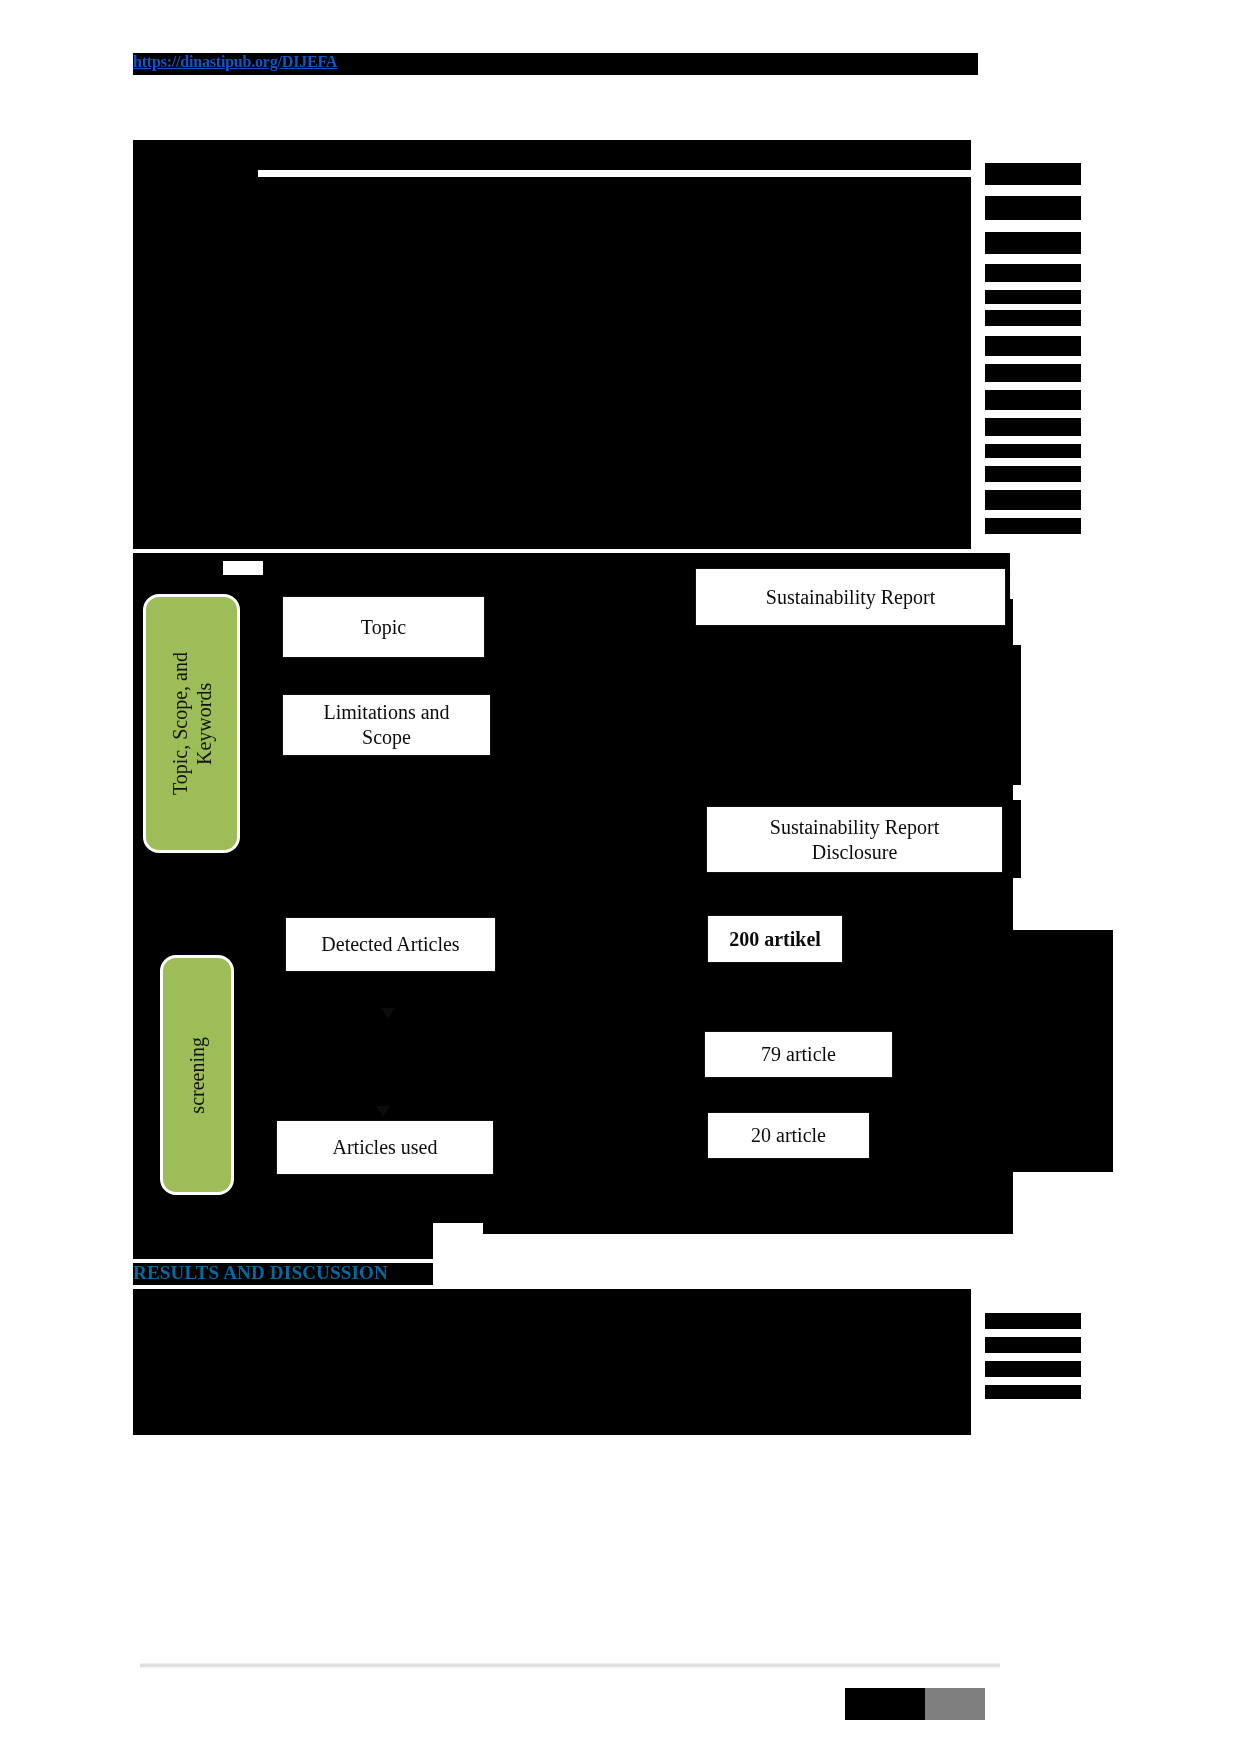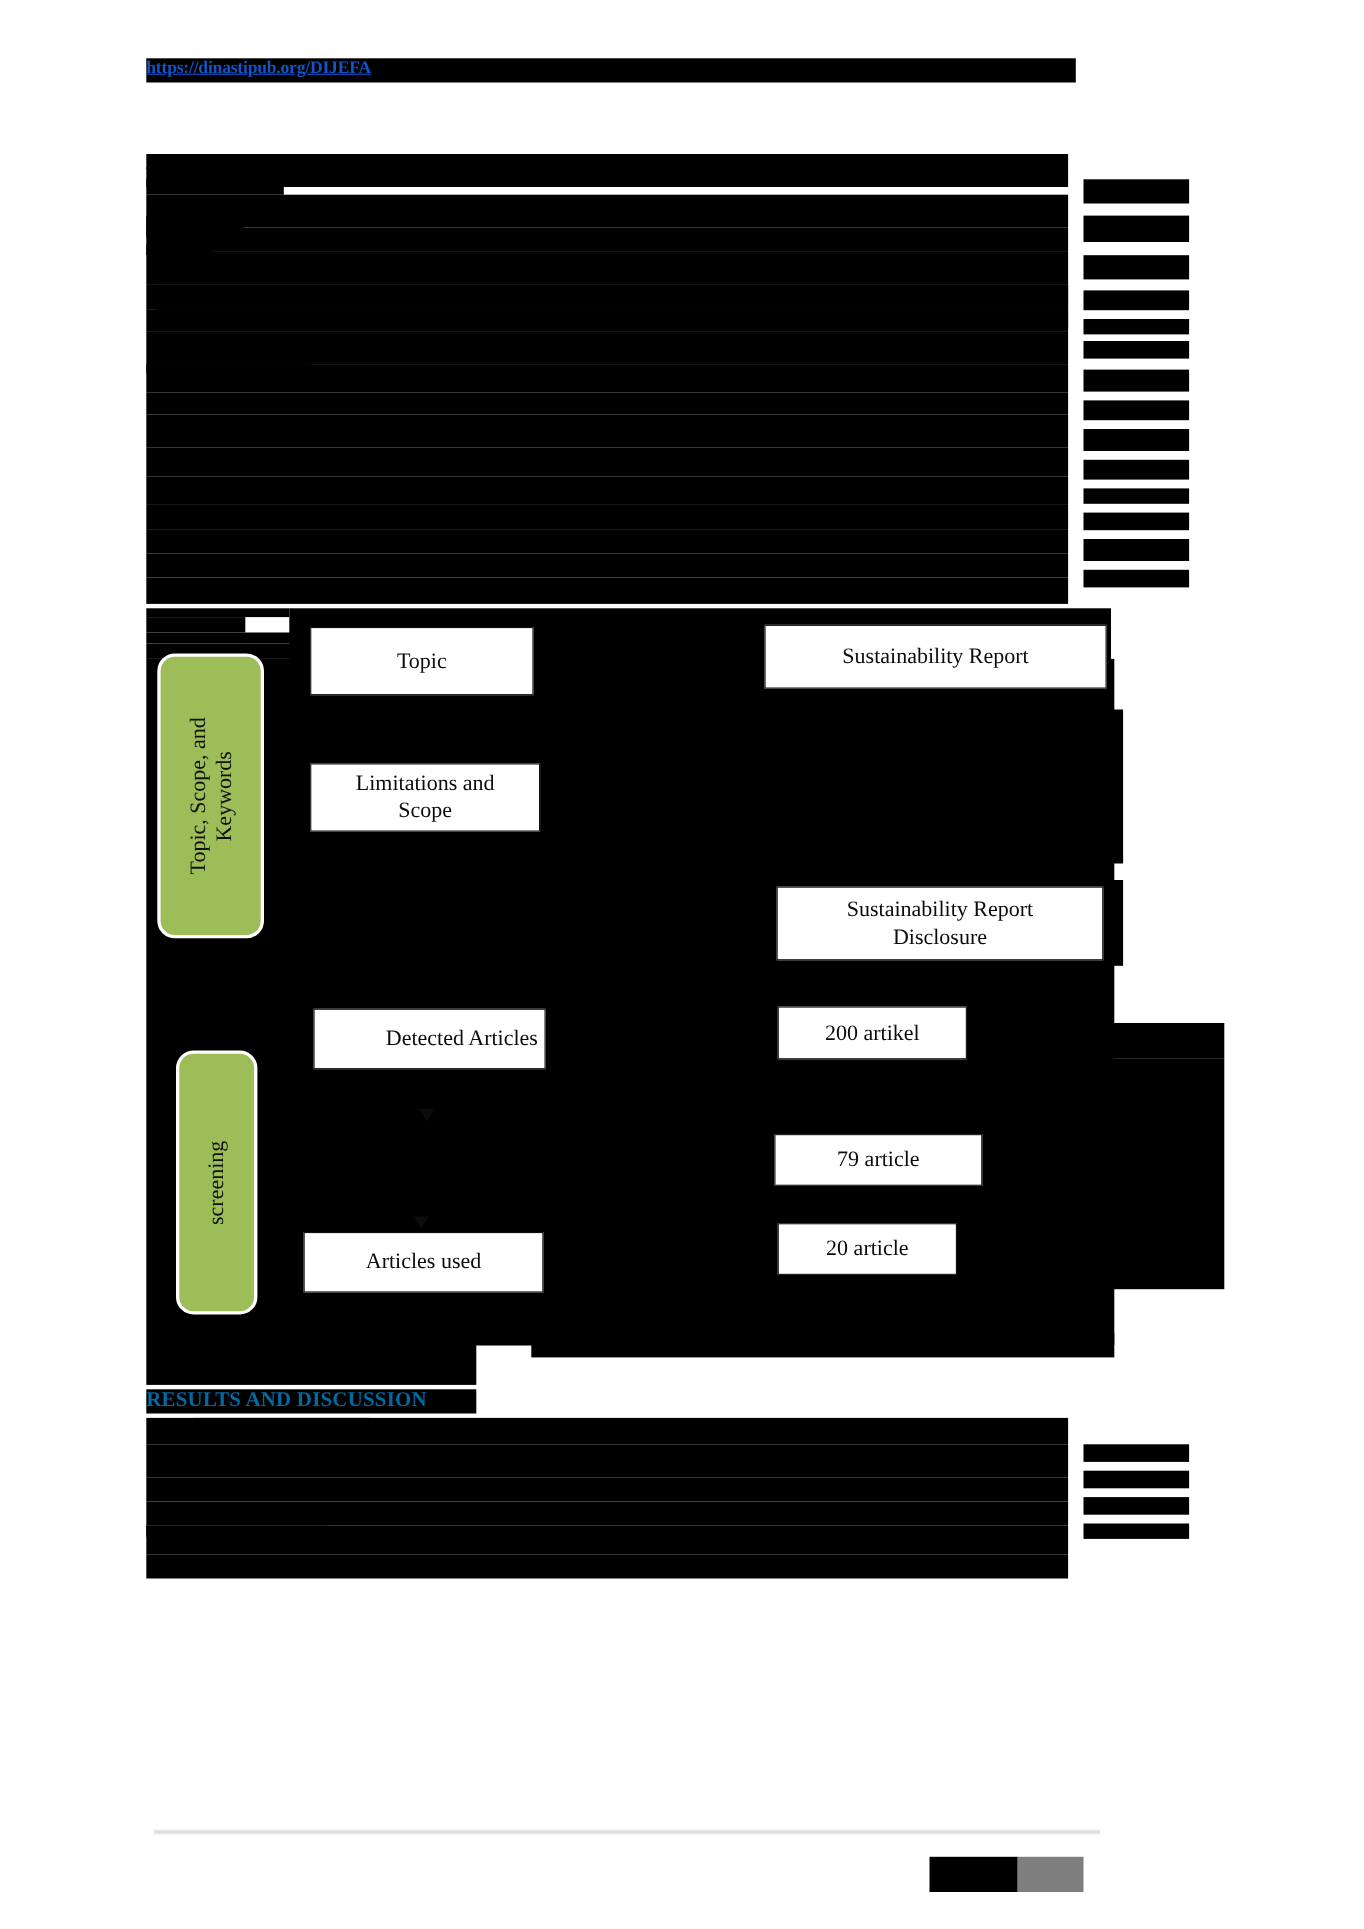--- a/index.html
+++ b/index.html
@@ -199,21 +199,21 @@
   <div class="redact" style="left:1003px; top:800px; width:18px; height:78px;"></div>
   <div class="redact" style="left:483px; top:1212px; width:530px; height:22px;"></div>
 
   <div class="flow">
 
     <div class="fgreen" style="left:143px; top:594px; width:97px; height:259px;">
       <span>Topic, Scope, and
 Keywords</span>
     </div>
 
-    <div class="fbox" style="left:282px; top:570px; width:203px; height:62px;">
+    <div class="fbox" style="left:282px; top:596px; width:203px; height:62px;">
       <span>Topic</span>
     </div>
 
     <div class="fbox" style="left:282px; top:694px; width:209px; height:62px; white-space:pre-line;">
       <span style="white-space:pre-line;">Limitations and
 Scope</span>
     </div>
 
 
     <div class="fbox" style="left:695px; top:568px; width:311px; height:58px;">
@@ -223,30 +223,30 @@
 
     <div class="fbox" style="left:706px; top:806px; width:297px; height:67px; white-space:pre-line;">
       <span style="white-space:pre-line;">Sustainability Report
 Disclosure</span>
     </div>
 
     <div class="fgreen" style="left:160px; top:955px; width:74px; height:240px;">
       <span>screening</span>
     </div>
 
-    <div class="fbox" style="left:285px; top:917px; width:211px; height:55px;justify-content:flex-end;">
+    <div class="fbox" style="left:285px; top:917px; width:211px; height:55px;">
       <span>Detected Articles</span>
     </div>
 
 
     <div class="fbox" style="left:276px; top:1120px; width:218px; height:55px;">
       <span>Articles used</span>
     </div>
 
-    <div class="fbox" style="left:707px; top:915px; width:172px; height:48px;">
+    <div class="fbox" style="left:707px; top:915px; width:136px; height:48px;font-weight:bold;">
       <span>200 artikel</span>
     </div>
 
     <div class="fbox" style="left:704px; top:1031px; width:189px; height:47px;">
       <span>79 article</span>
     </div>
 
     <div class="fbox" style="left:707px; top:1112px; width:163px; height:47px;">
       <span>20 article</span>
     </div>

